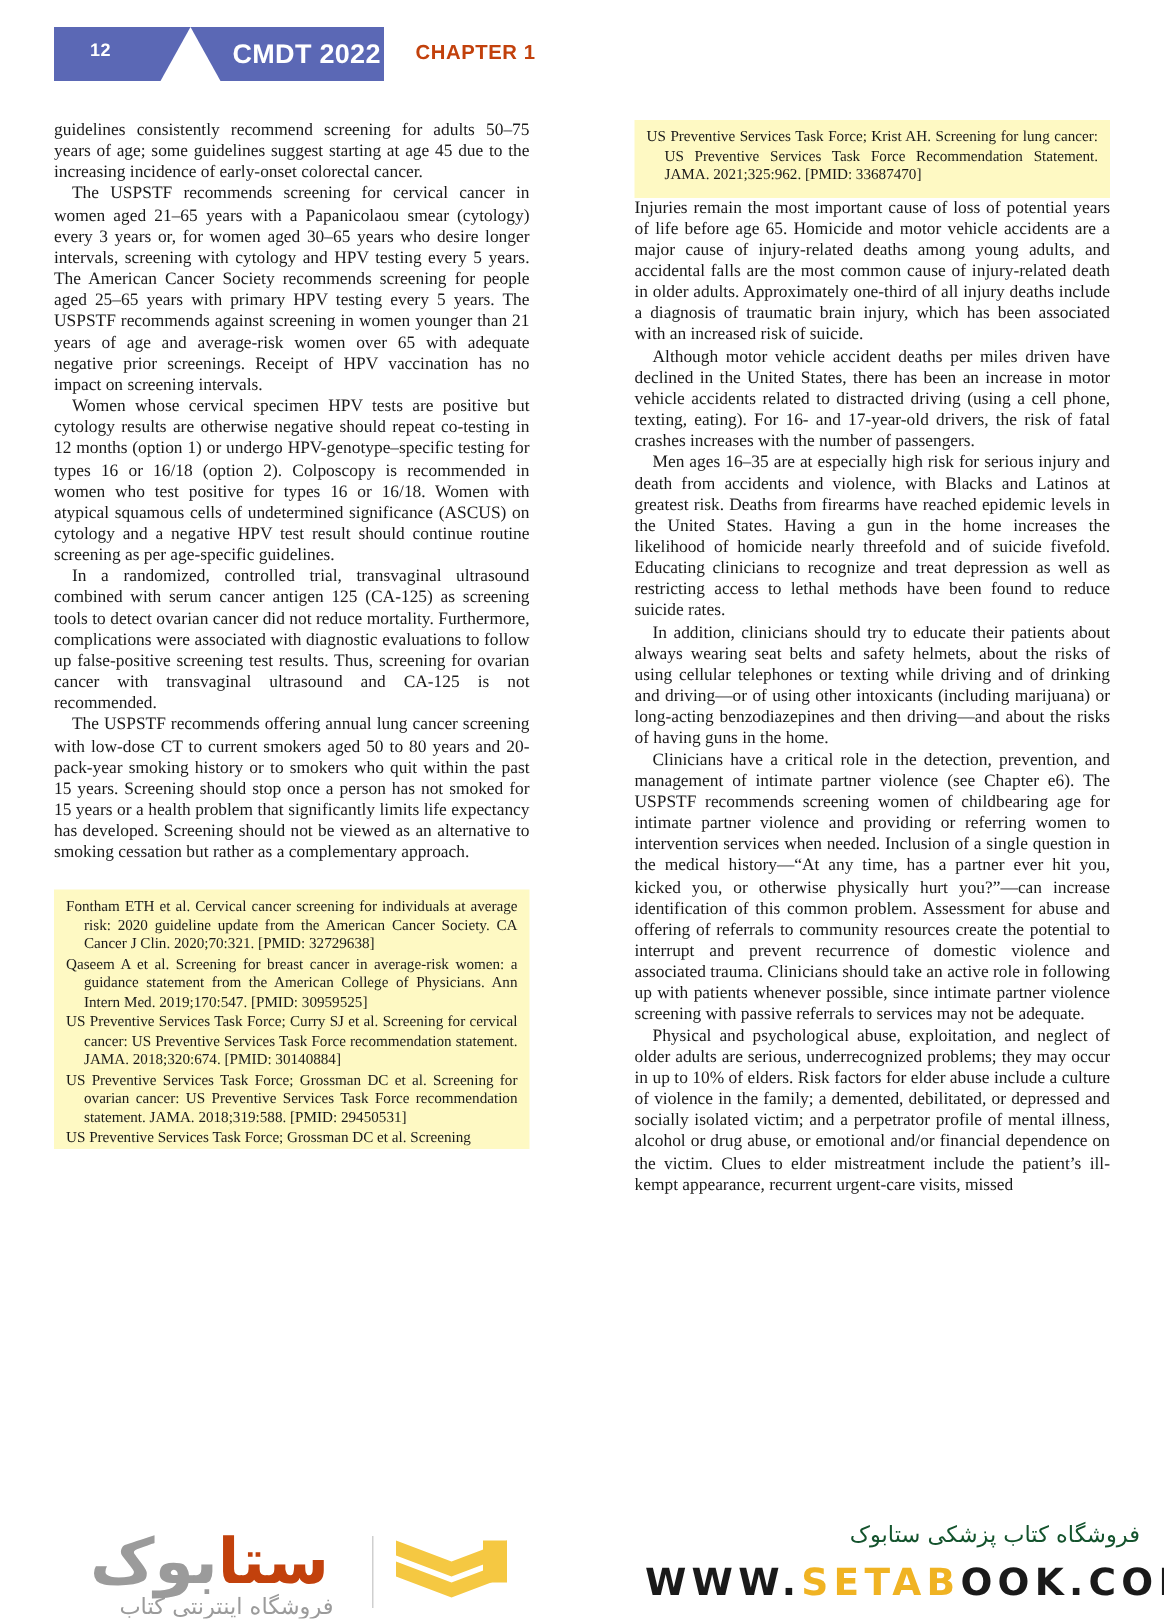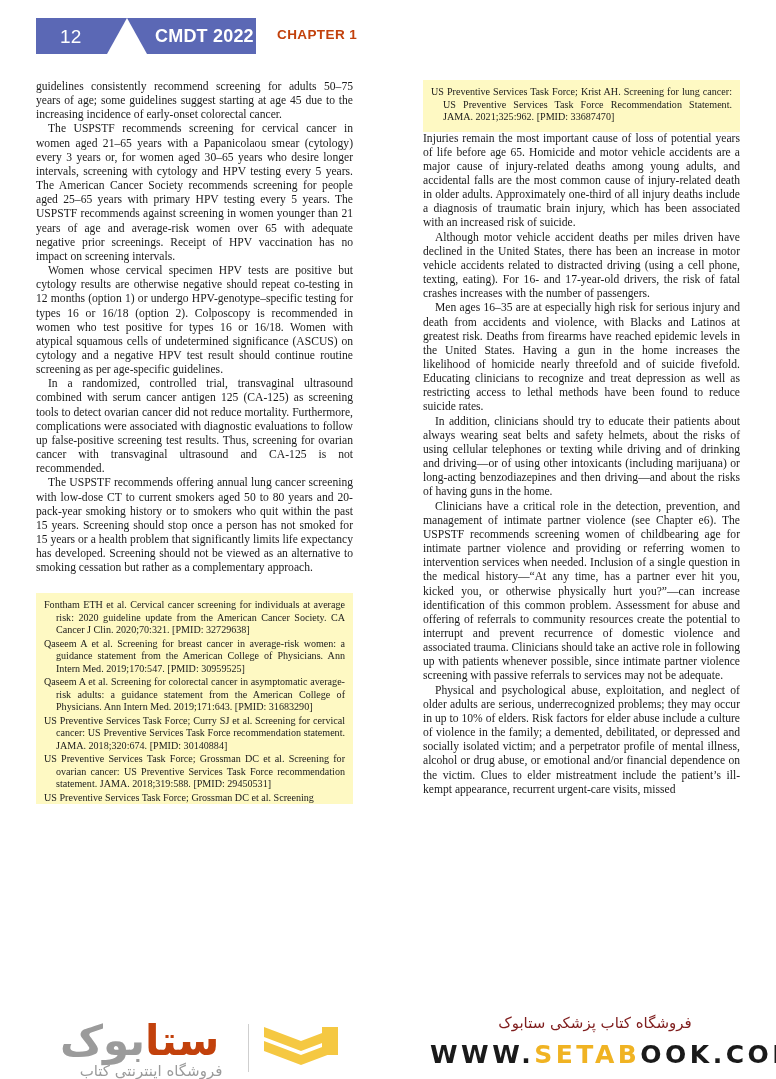--- a/index.html
+++ b/index.html
@@ -38,22 +38,22 @@
     height: 0;
     border-left: 20px solid transparent;
     border-right: 20px solid transparent;
     border-bottom: 36px solid #ffffff;
   }
   .page-number {
     position: absolute;
     left: 60px;
     top: 26px;
     font-family: "Liberation Sans", sans-serif;
-    font-weight: normal;
-    font-size: 19px;
+    font-weight: bold;
+    font-size: 12px;
     color: #ffffff;
     letter-spacing: 0.3px;
   }
   .book-title {
     position: absolute;
     left: 155px;
     top: 26px;
     font-family: "Liberation Sans", sans-serif;
     font-weight: bold;
     font-size: 18px;
@@ -208,23 +208,22 @@
 
   .wm-right {
     position: absolute;
     left: 430px;
     top: 8px;
     width: 330px;
   }
   .wm-fa {
     font-family: "DejaVu Sans", sans-serif;
     font-size: 15px;
-    color: #7f1d1d;
+    color: #14532d;
     direction: rtl;
-    text-align: center;
     white-space: nowrap;
   }
   .wm-url {
     margin-top: 8px;
     text-align: center;
     font-family: "DejaVu Sans", sans-serif;
     font-weight: bold;
     font-size: 25px;
     letter-spacing: 3.5px;
     color: #1a1a1a;
@@ -248,21 +247,20 @@
   <p class="body">The USPSTF recommends screening for cervical cancer in women aged 21–65 years with a Papanicolaou smear (cytology) every 3 years or, for women aged 30–65 years who desire longer intervals, screening with cytology and HPV testing every 5 years. The American Cancer Society recommends screening for people aged 25–65 years with primary HPV testing every 5 years. The USPSTF recommends against screening in women younger than 21 years of age and average-risk women over 65 with adequate negative prior screenings. Receipt of HPV vaccination has no impact on screening intervals.</p>
   <p class="body">Women whose cervical specimen HPV tests are positive but cytology results are otherwise negative should repeat co-testing in 12 months (option 1) or undergo HPV-genotype–specific testing for types 16 or 16/18 (option 2). Colposcopy is recommended in women who test positive for types 16 or 16/18. Women with atypical squamous cells of undetermined significance (ASCUS) on cytology and a negative HPV test result should continue routine screening as per age-specific guidelines.</p>
   <p class="body">In a randomized, controlled trial, transvaginal ultrasound combined with serum cancer antigen 125 (CA-125) as screening tools to detect ovarian cancer did not reduce mortality. Furthermore, complications were associated with diagnostic evaluations to follow up false-positive screening test results. Thus, screening for ovarian cancer with transvaginal ultrasound and CA-125 is not recommended.</p>
   <p class="body">The USPSTF recommends offering annual lung cancer screening with low-dose CT to current smokers aged 50 to 80 years and 20-pack-year smoking history or to smokers who quit within the past 15 years. Screening should stop once a person has not smoked for 15 years or a health problem that significantly limits life expectancy has developed. Screening should not be viewed as an alternative to smoking cessation but rather as a complementary approach.</p>
 
   <div style="height:18px"></div>
 
   <div class="refbox clipped-bottom">
     <p class="ref">Fontham ETH et al. Cervical cancer screening for individuals at average risk: 2020 guideline update from the American Cancer Society. CA Cancer J Clin. 2020;70:321. [PMID: 32729638]</p>
     <p class="ref">Qaseem A et al. Screening for breast cancer in average-risk women: a guidance statement from the American College of Physicians. Ann Intern Med. 2019;170:547. [PMID: 30959525]</p>
-    <p class="ref">Qaseem A et al. Screening for colorectal cancer in asymptomatic average-risk adults: a guidance statement from the American College of Physicians. Ann Intern Med. 2019;171:643. [PMID: 31683290]</p>
     <p class="ref">US Preventive Services Task Force; Curry SJ et al. Screening for cervical cancer: US Preventive Services Task Force recommendation statement. JAMA. 2018;320:674. [PMID: 30140884]</p>
     <p class="ref">US Preventive Services Task Force; Grossman DC et al. Screening for ovarian cancer: US Preventive Services Task Force recommendation statement. JAMA. 2018;319:588. [PMID: 29450531]</p>
     <p class="ref">US Preventive Services Task Force; Grossman DC et al. Screening</p>
   </div>
 </div>
 
 <div class="col col-right">
   <div class="refbox">
     <p class="ref">US Preventive Services Task Force; Krist AH. Screening for lung cancer: US Preventive Services Task Force Recommendation Statement. JAMA. 2021;325:962. [PMID: 33687470]</p>
   </div>

